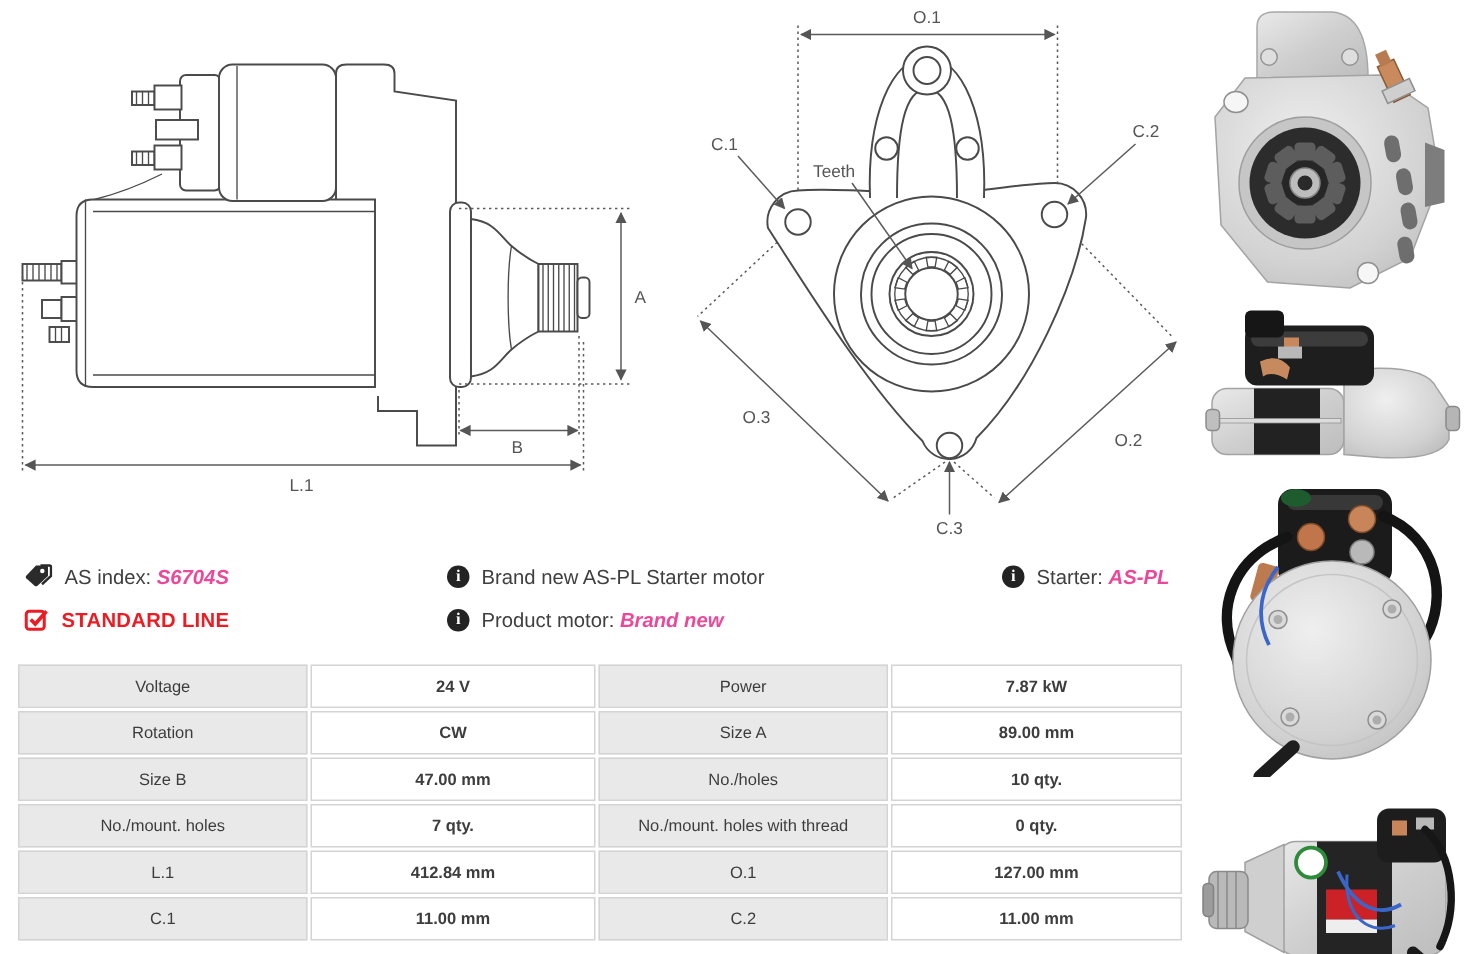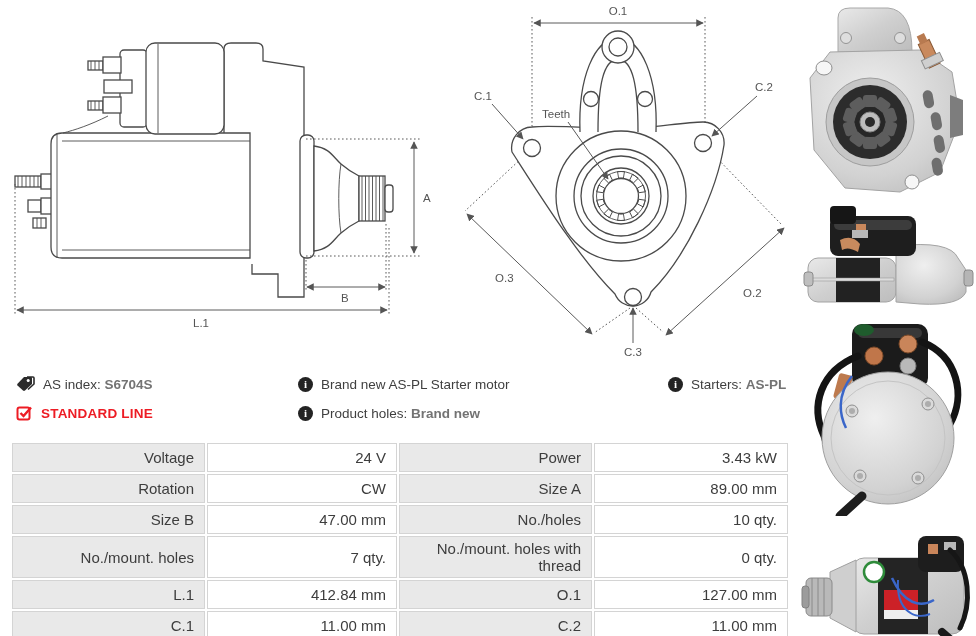--- a/index.html
+++ b/index.html
@@ -1,33 +1,33 @@
 <!DOCTYPE html>
 <html><head>
 <meta charset="utf-8">
 <style>
   html,body{margin:0;padding:0;background:#fff;}
   #page{position:relative;width:976px;height:636px;background:#fff;overflow:hidden;
         font-family:"Liberation Sans",sans-serif;color:#3c3c3c;}
   .abs{position:absolute;}
   
   .info-row{display:flex;align-items:center;gap:8px;height:20px;font-size:13.5px;color:#3f3f3f;white-space:pre;}
-  .info-row b{color:#737373;}
+  .info-row b{color:#ec4899;font-style:italic;}
   .red{color:#ed1c24;font-weight:bold;letter-spacing:.2px;}
   .i-badge{display:inline-flex;width:15px;height:15px;border-radius:50%;background:#232323;color:#fff;
            font-size:11px;font-weight:bold;align-items:center;justify-content:center;flex:0 0 15px;
            font-family:"Liberation Serif",serif;}
   
   .logo-tagline{font-size:6.5px;color:#8d8d8d;text-align:center;margin-top:0px;letter-spacing:.2px;}
   
   table.spec{border-collapse:separate;border-spacing:2px;width:780px;table-layout:fixed;}
-  table.spec td{border:1px solid #d4d4d4;font-size:15px;color:#3d3d3d;text-align:right;
+  table.spec td{border:1px solid #d4d4d4;font-size:11px;color:#3d3d3d;text-align:center;
                 padding:3px 10px;vertical-align:middle;height:21px;}
   td.lbl{background:#e9e9e9;}
-  td.val{background:#ffffff;}
+  td.val{background:#ffffff;font-weight:bold;}
   
   .dim-text{font-size:11.5px;fill:#555;}
   .draw{stroke:#4a4a4a;stroke-width:1.3;fill:#fff;}
   .draw-n{stroke:#4a4a4a;stroke-width:1.3;fill:none;}
   .thin{stroke:#4a4a4a;stroke-width:.9;fill:none;}
   .dim{stroke:#5a5a5a;stroke-width:1;fill:none;}
   .dot{stroke:#5a5a5a;stroke-width:1;fill:none;stroke-dasharray:1.6 2.4;}
 </style>
 </head>
 <body>
@@ -324,44 +324,44 @@
     </div>
   </div>
 
   <div class="abs" style="left:298px;top:374px">
     <div class="info-row">
       <span class="i-badge">i</span>
       <span>Brand new AS-PL Starter motor</span>
     </div>
     <div class="info-row" style="margin-top:9px">
       <span class="i-badge">i</span>
-      <span><span>Product holes: </span><b>Brand new</b></span>
+      <span><span>Product motor: </span><b>Brand new</b></span>
     </div>
   </div>
 
   <div class="abs" style="left:668px;top:374px">
     <div class="info-row">
       <span class="i-badge">i</span>
-      <span><span>Starters: </span><b>AS-PL</b></span>
+      <span><span>Starter: </span><b>AS-PL</b></span>
     </div>
   </div>
 
   <table class="spec abs" style="left:10px;top:441px">
     <colgroup>
         <col style="width:192px">
         <col style="width:189px">
         <col style="width:192px">
         <col style="width:193px">
       </colgroup>
     <tbody>
       <tr>
         <td class="lbl">Voltage</td>
         <td class="val">24 V</td>
         <td class="lbl">Power</td>
-        <td class="val">3.43 kW</td>
+        <td class="val">7.87 kW</td>
       </tr>
       <tr>
         <td class="lbl">Rotation</td>
         <td class="val">CW</td>
         <td class="lbl">Size A</td>
         <td class="val">89.00 mm</td>
       </tr>
       <tr>
         <td class="lbl">Size B</td>
         <td class="val">47.00 mm</td>

